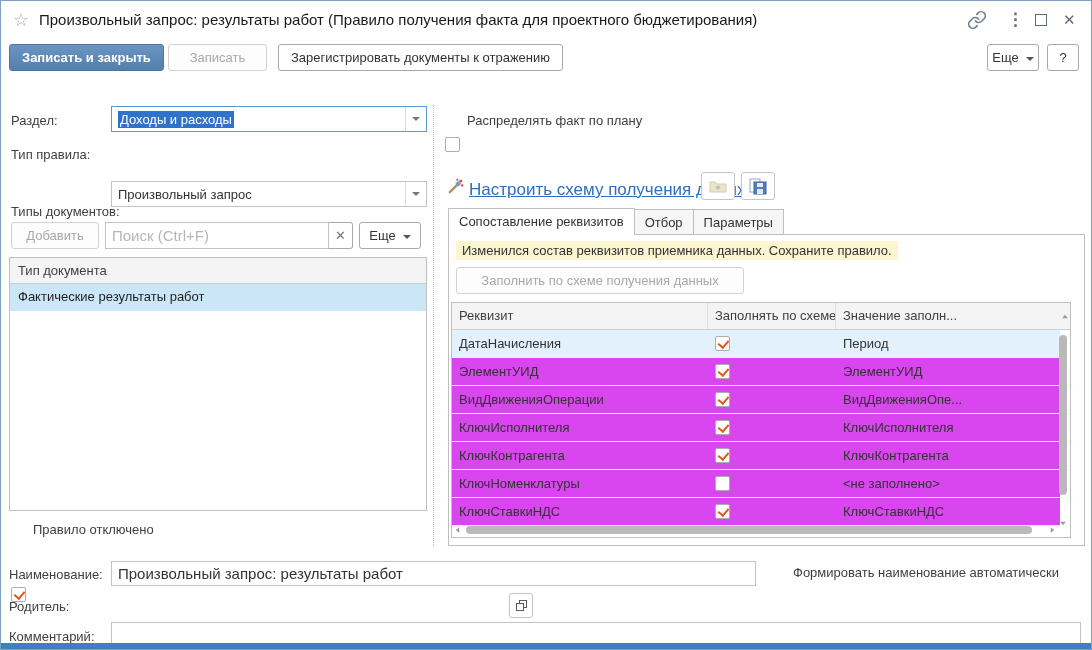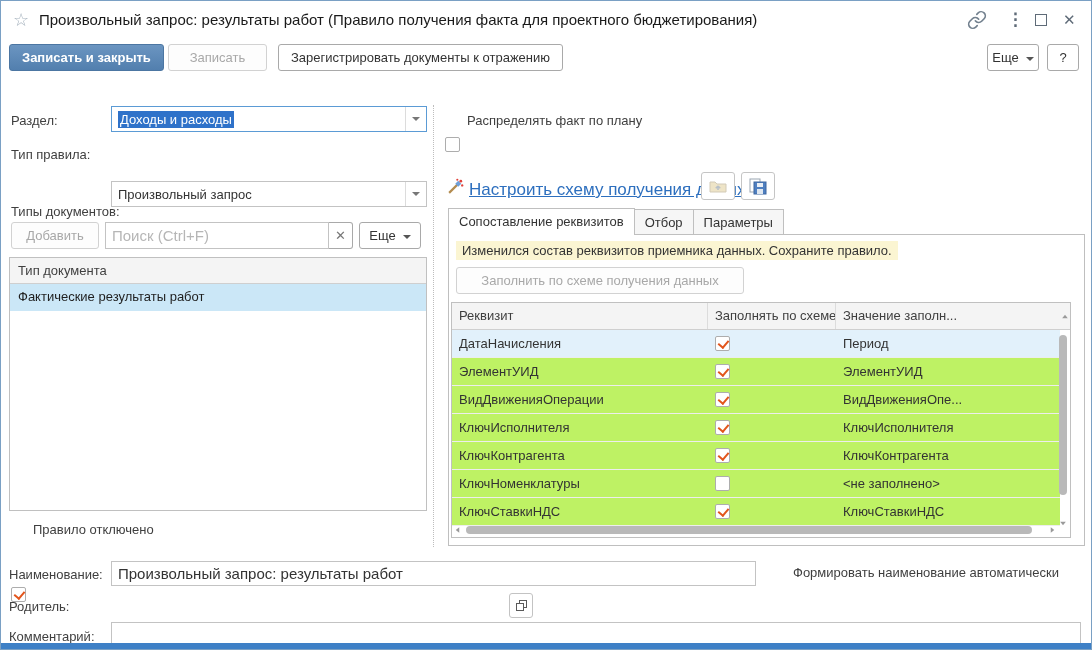--- a/index.html
+++ b/index.html
@@ -41,21 +41,21 @@
   
   .ltable{border:1px solid #c0c0c0;background:#fff;}
   .ltable .hdr{height:26px;line-height:25px;background:#f4f4f4;border-bottom:1px solid #cfcfcf;
        padding:0 8px;font-size:13px;color:#3f3f3f;}
   .ltable .row{height:27px;line-height:26px;padding:0 8px;font-size:13px;color:#1f1f1f;}
   .ltable .row.sel{background:#cbe7f7;}
   #mtable{border:1px solid #c0c0c0;background:#fff;overflow:hidden;}
   .mhdr{display:flex;height:27px;background:#f4f4f4;border-bottom:1px solid #cfcfcf;}
   .mhdr .hcell{line-height:26px;font-size:13px;color:#3f3f3f;padding:0 7px;
        border-right:1px solid #dcdcdc;overflow:hidden;white-space:nowrap;}
-  .mrow{display:flex;height:28px;align-items:center;border-bottom:1px solid #ededed;background:#bef264;}
+  .mrow{display:flex;height:28px;align-items:center;border-bottom:1px solid #ededed;background:#d946ef;}
   .mrow.sel{background:#e2f1fb;}
   .mcell{font-size:13px;color:#333;padding:0 7px;overflow:hidden;white-space:nowrap;}
   .c1{width:256px;flex:none;}
   .c2{width:128px;flex:none;display:flex;}
   .c3{width:224px;flex:none;}
   
   .vtrack{position:absolute;width:12px;}
   .vthumb{position:absolute;left:2px;width:8px;background:#b9b9b9;border-radius:4px;}
   .htrack{position:absolute;height:12px;}
   .hthumb{position:absolute;top:2px;height:8px;background:#b9b9b9;border-radius:4px;}

